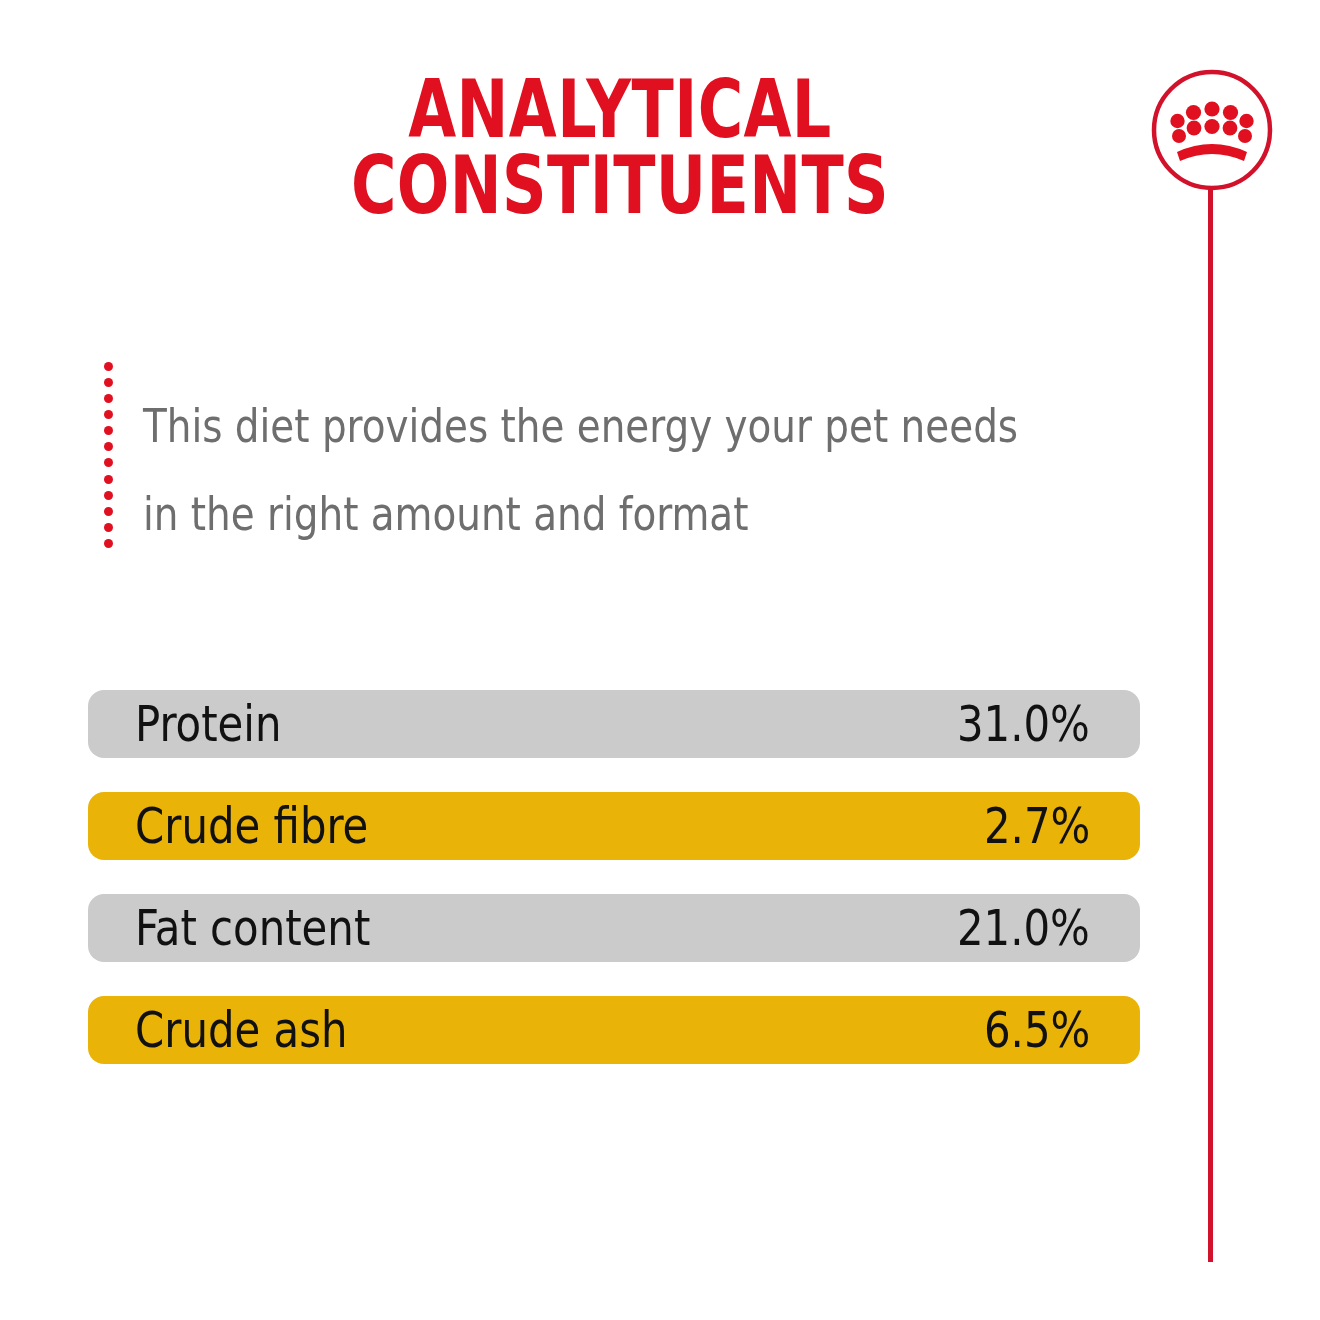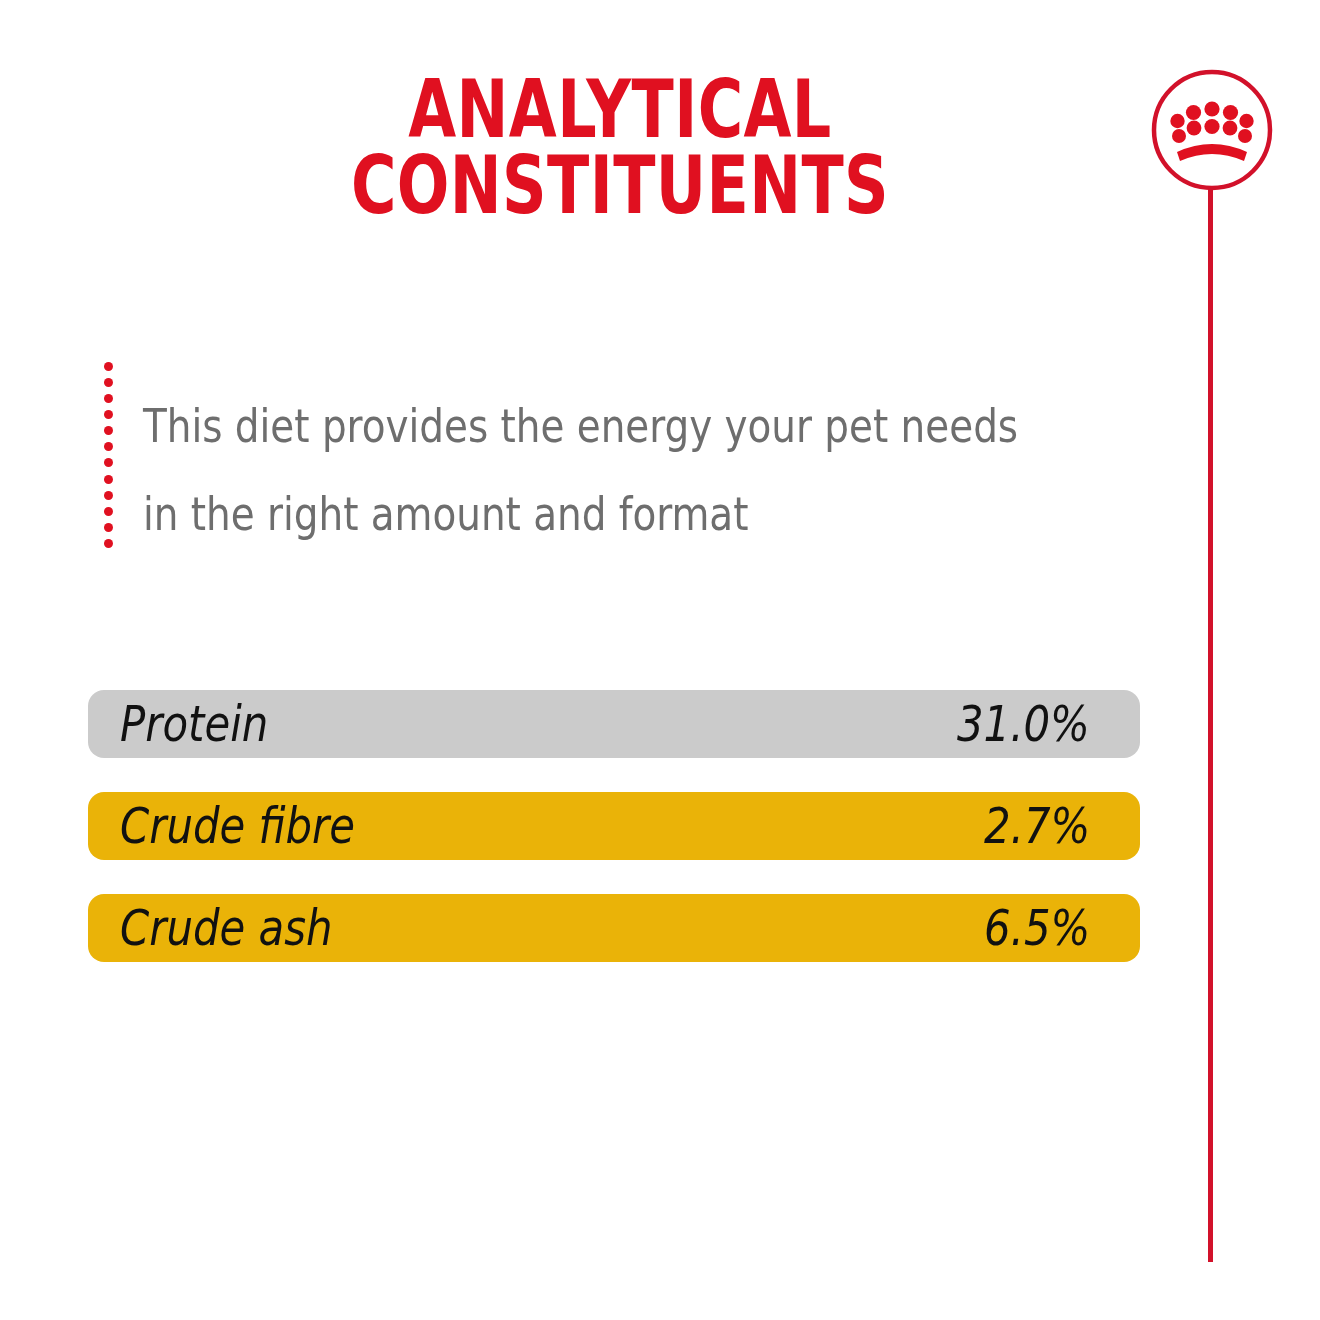--- a/index.html
+++ b/index.html
@@ -99,22 +99,21 @@
     width:1052px;
   }
   .row {
     position:relative;
     height:68px;
     border-radius:16px;
     margin-bottom:34px;
     display:flex;
     align-items:center;
     justify-content:space-between;
-    padding:0 50px 0 32px;
-    font-style:italic;
+    padding:0 50px 0 47px;
   }
   .row:last-child { margin-bottom:12px; }
   .row.dark  { background:#CBCBCB; }
   .row.light { background:#eab308; }
 
   .row .label,
   .row .value {
     color:#111111;
     font-family:"DejaVu Sans Condensed","Liberation Sans Narrow","Liberation Sans", sans-serif;
     font-size:50px;
@@ -179,20 +178,24 @@
     <div class="row dark">
       <span class="label">Protein</span>
       <span class="value">31.0%</span>
     </div>
 
     <div class="row light">
       <span class="label">Crude fibre</span>
       <span class="value">2.7%</span>
     </div>
 
+    <div class="row dark">
+      <span class="label">Fat content</span>
+      <span class="value">21.0%</span>
+    </div>
 
     <div class="row light">
       <span class="label">Crude ash</span>
       <span class="value">6.5%</span>
     </div>
 
   </div>
 
 </div>
 

